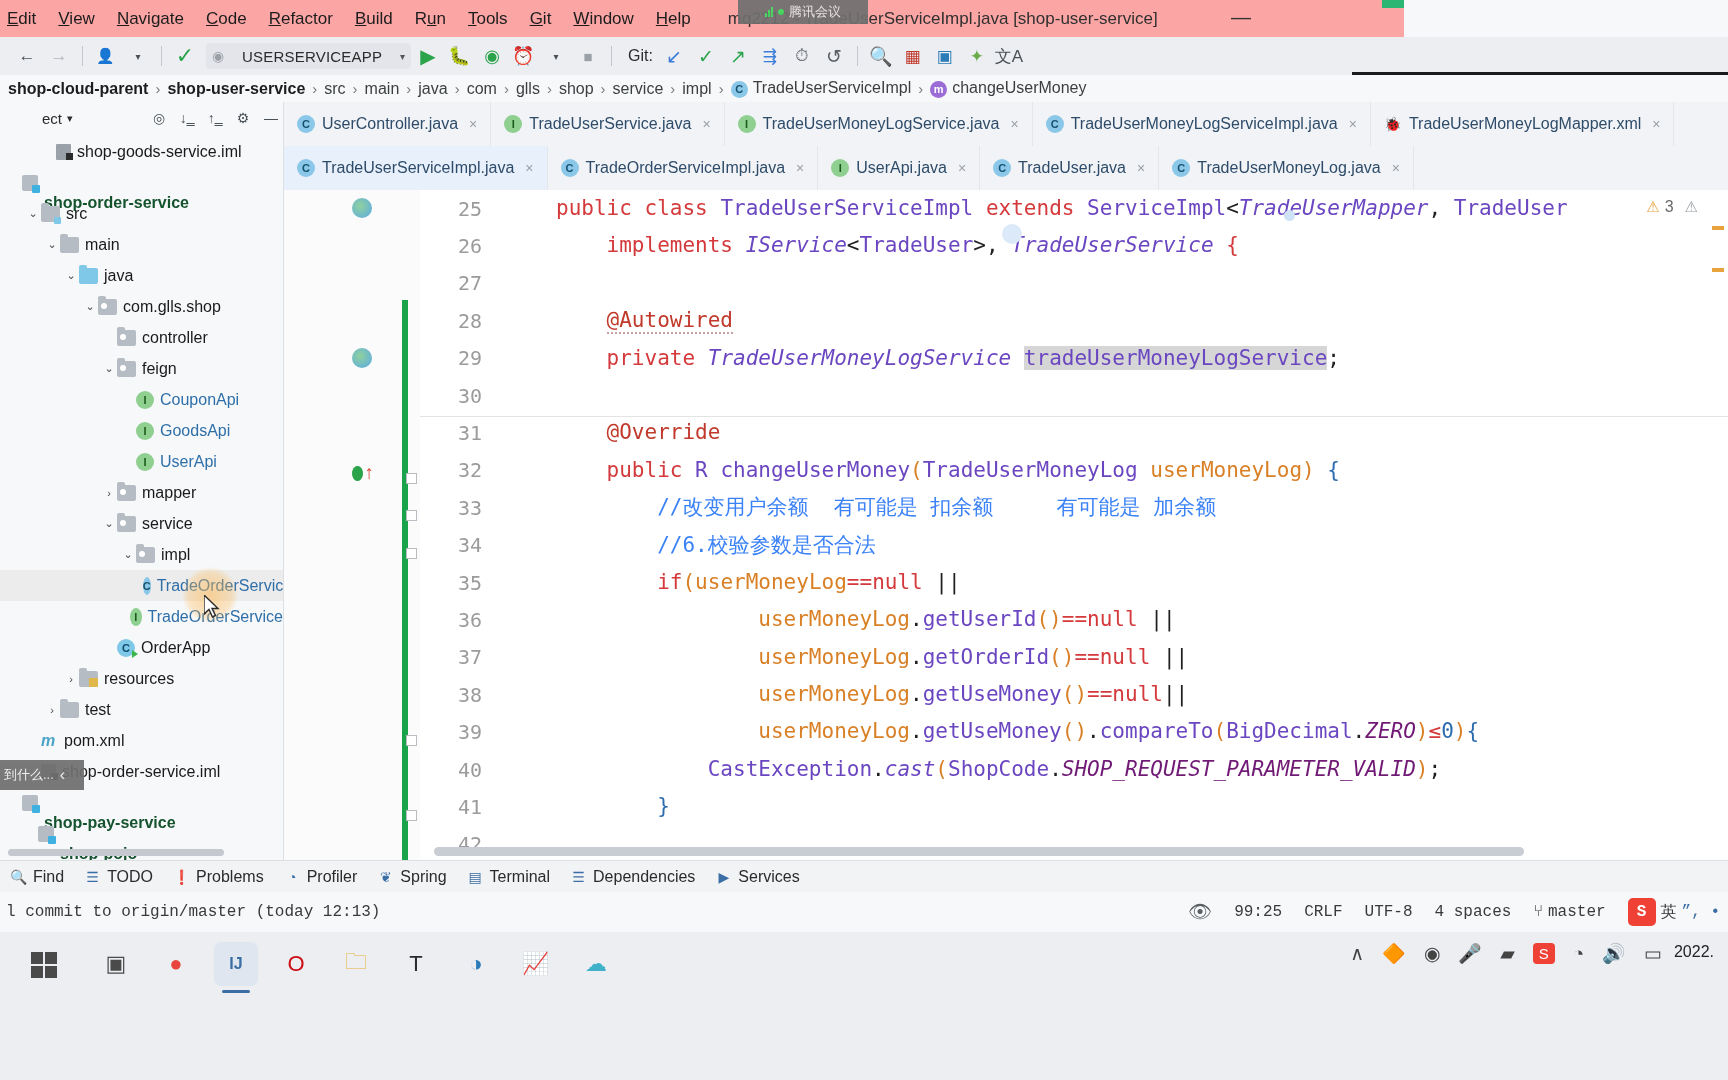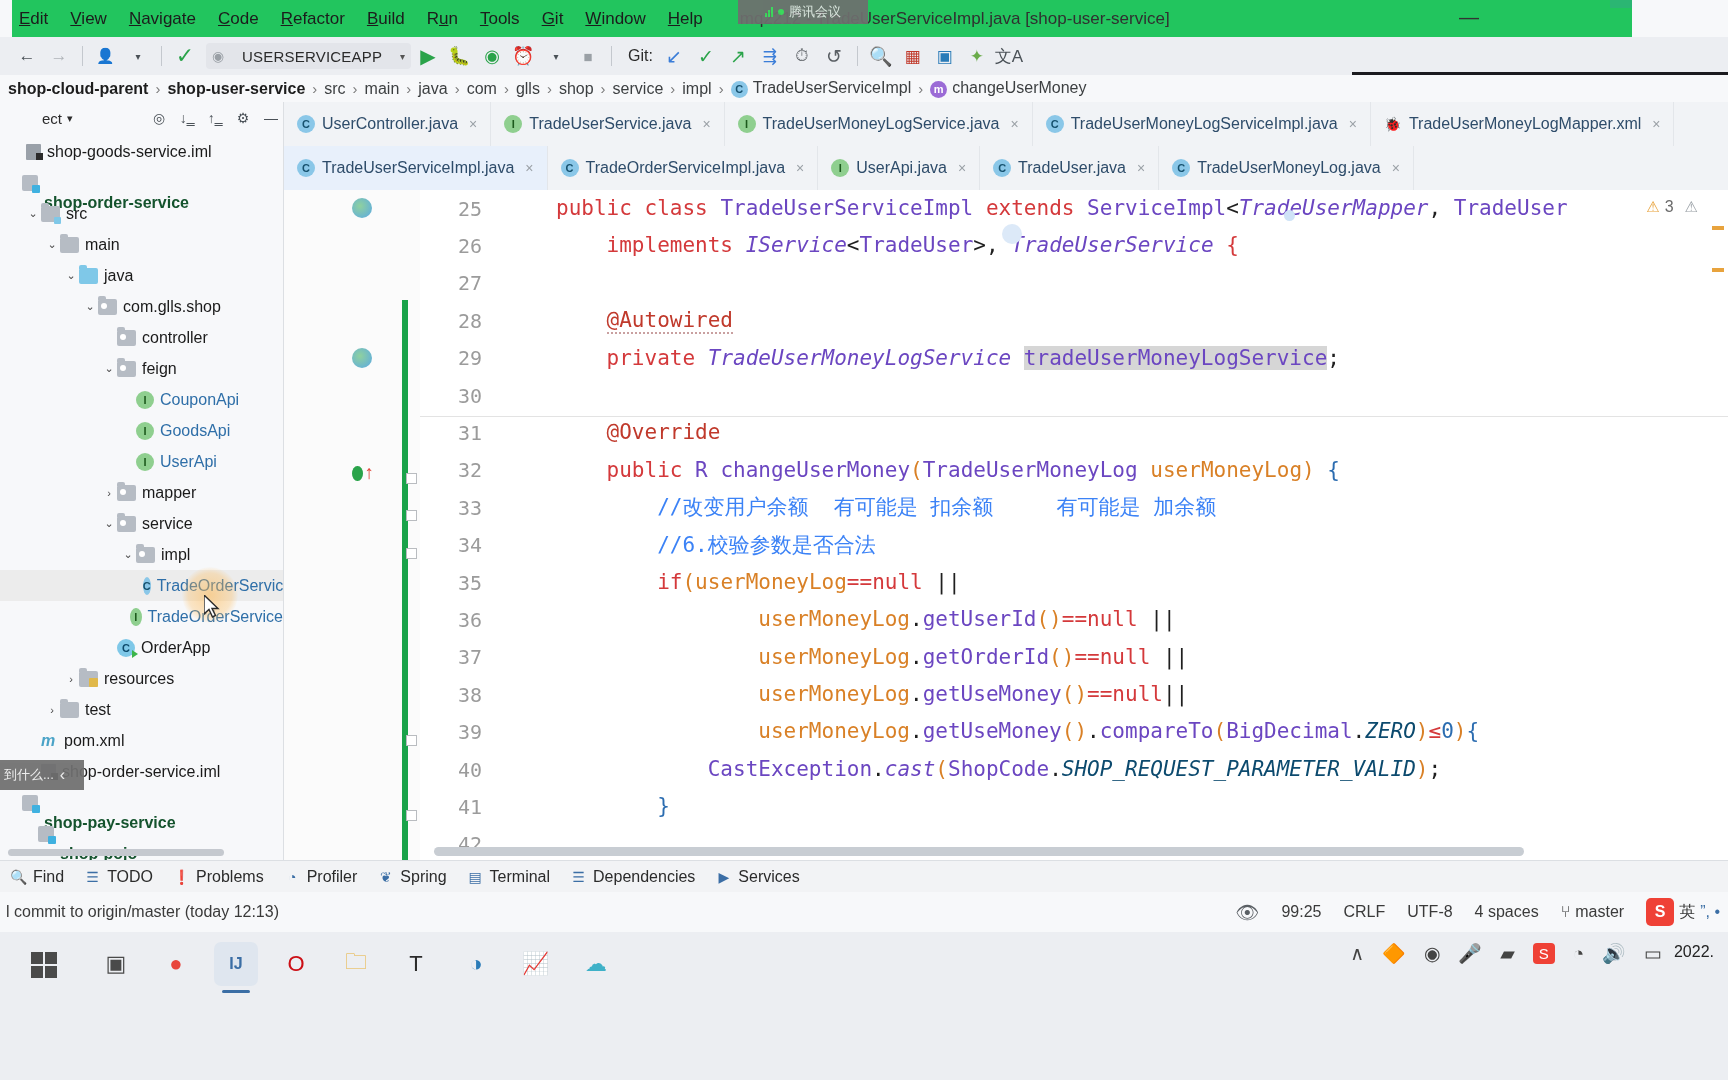--- a/index.html
+++ b/index.html
@@ -7,22 +7,22 @@
     margin: 0; padding: 0;
     width: 1728px; height: 1080px;
     overflow: hidden;
     font-family: "Liberation Sans", sans-serif;
     background: #ffffff;
   }
   .app { position: relative; width: 1728px; height: 1080px; background: #f7f8fa; }
 
   
   .titlebar {
-    position: absolute; left: 12px; top: 0; width: 1620px; height: 37px;
-    background: #22c55e; display: flex; align-items: center;
+    position: absolute; left: 0; top: 0; width: 1404px; height: 37px;
+    background: #fca5a5; display: flex; align-items: center;
   }
   .menubar { display: flex; align-items: center; height: 37px; padding-left: 2px; }
   .menu-item {
     font-size: 17px; color: #1c1c1c; padding: 3px 11px; cursor: default;
     white-space: nowrap;
   }
   .menu-item .mn { text-decoration: underline; }
   .win-title {
     font-size: 17px; color: #303030; margin-left: 26px; white-space: nowrap;
   }
@@ -182,21 +182,21 @@
   }
   .k{color:#d4393b;}      
   .cls{color:#6b46c1;}    
   .clsi{color:#6b46c1;font-style:italic;}
   .fld{color:#6b46c1;}
   .mth{color:#6b46c1;}
   .par{color:#d98026;}
   .cmt{color:#3b82f6;}
   .ann{color:#c0392b;}
   .num{color:#2b6cb0;}
-  .sf{color:#0c4a6e;font-style:italic;}
+  .sf{color:#701a75;font-style:italic;}
   .op{color:#1f1f1f;}
   .br1{color:#d98026;}
   .br2{color:#2b6cb0;}
   .hl{background:#d6d6d6;}
   .squiggle{border-bottom:2px dotted #c9a0a0;text-align:center;}
 
   .vcs-stripe{position:absolute;left:118px;width:6px;background:#19a34a;}
   .fold{position:absolute;left:122px;width:13px;height:13px;}
   .fold i{display:block;width:11px;height:11px;border:1px solid #b9bcc0;background:#fff;}
   .change-sep{position:absolute;left:136px;right:0;height:1px;background:#e3e3e3;}
@@ -223,21 +223,21 @@
   .toolwin{
     position:absolute;left:0;top:860px;width:1728px;height:32px;background:#f2f3f5;
     display:flex;align-items:center;gap:20px;padding-left:10px;border-top:1px solid #dcdfe3;
   }
   .tw-item{display:flex;align-items:center;gap:6px;font-size:16px;color:#2b2b2b;white-space:nowrap;}
   .tw-ico{font-size:14px;color:#3b6ea5;width:17px;text-align:center;}
 
   
   .statusbar{
     position:absolute;left:0;top:892px;width:1728px;height:40px;background:#f7f8fa;
-    display:flex;align-items:center;font-size:16px;color:#3a3a3a;
+    display:flex;align-items:center;font-size:16px;color:#3a3a3a;font-family:Liberation Mono, monospace;
   }
   .sb-left{padding-left:6px;display:flex;align-items:center;gap:6px;}
   .sb-right{margin-left:auto;display:flex;align-items:center;gap:22px;padding-right:8px;}
   .sb-right .si{display:flex;align-items:center;gap:5px;white-space:nowrap;}
   .ime-badge{
     width:28px;height:28px;border-radius:5px;background:#ef4136;color:#fff;
     display:flex;align-items:center;justify-content:center;font-size:16px;font-weight:bold;
   }
 
   
@@ -359,21 +359,21 @@
         <span>ect</span>
         <span style="font-size:11px">▾</span>
       </span>
       <span class="sb-ico">◎</span>
       <span class="sb-ico">↓‗</span>
       <span class="sb-ico">↑‗</span>
       <span class="sb-ico">⚙</span>
       <span class="sb-ico">—</span>
     </div>
     <div class="tree" id="tree">
-        <div class="tree-row" style="padding-left: 10px;">
+        <div class="tree-row" style="padding-left: 40px;">
           <span class="twisty empty">·</span>
           <span class="iml-ico"></span>
           <span class="tree-label">shop-goods-service.iml</span>
         </div>
         <div class="tree-row" style="padding-left: 6px;">
           <span class="twisty empty">·</span>
           <span class="mod-ico"></span>
           <span class="tree-label bold">shop-order-service</span>
         </div>
         <div class="tree-row" style="padding-left: 25px;">

